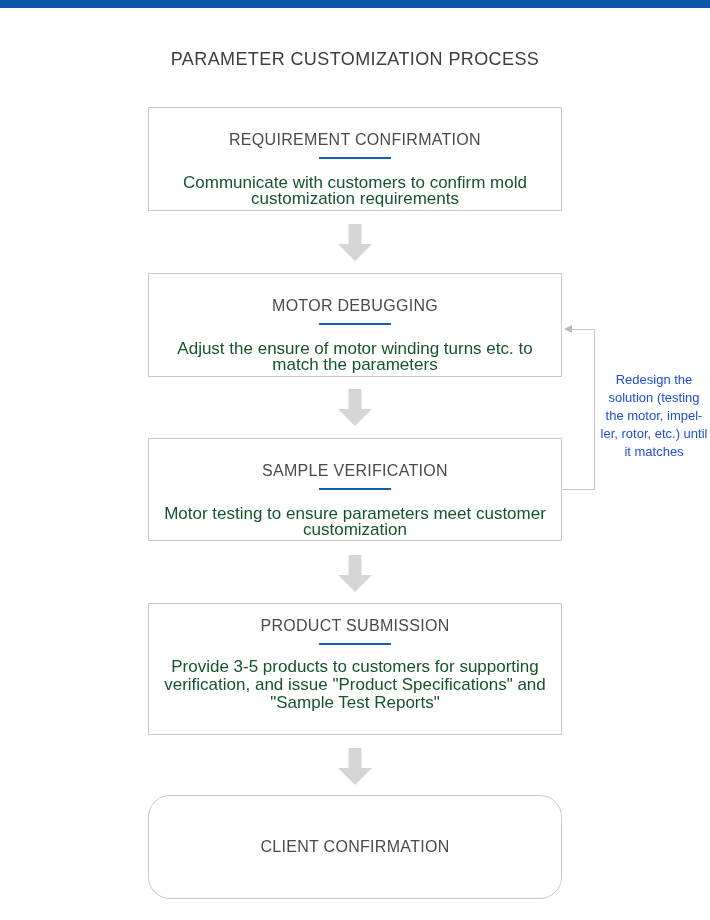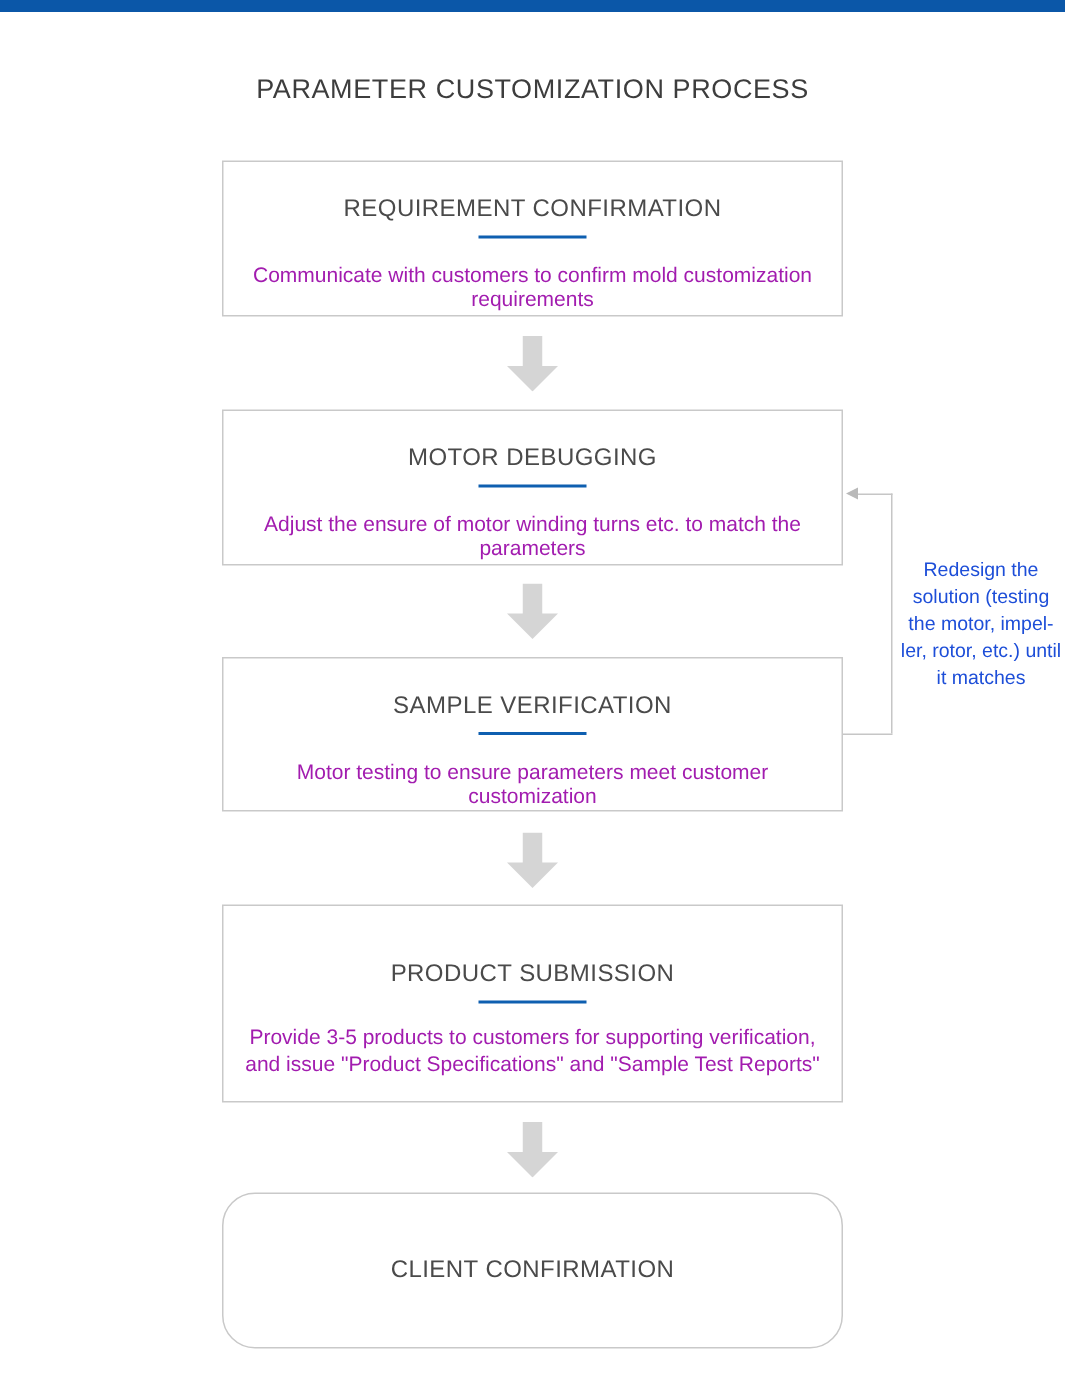--- a/index.html
+++ b/index.html
@@ -36,30 +36,30 @@
   .b2 { top: 273px; height: 104px; }
   .b3 { top: 438px; height: 103px; }
   .b4 { top: 603px; height: 132px; }
   .b5 { top: 795px; height: 104px; justify-content: center; border-radius: 22px; }
   .step-heading {
     font-size: 16px; font-weight: 400;
     letter-spacing: 0.3px; line-height: 20px;
     color: #4a4a4a;
     margin-top: 22px;
   }
-  .b4 .step-heading { margin-top: 36px; }
+  .b4 .step-heading { margin-top: 12px; }
   .b5 .step-heading { margin-top: 0; }
   .heading-underline {
     width: 72px; height: 2px;
     background: #0e5fb0;
     margin-top: 7px;
   }
   .step-desc {
-    font-size: 14px; line-height: 16px;
-    color: #a21caf;
+    font-size: 17px; line-height: 16px;
+    color: #14532d;
     text-align: center;
     max-width: 400px;
     margin-top: 16px;
   }
   .b4 .step-desc { line-height: 18px; margin-top: 13px; }
   .arrow {
     position: absolute; left: 338px;
     width: 34px; height: 37px;
   }
   .a1 { top: 224px; }

